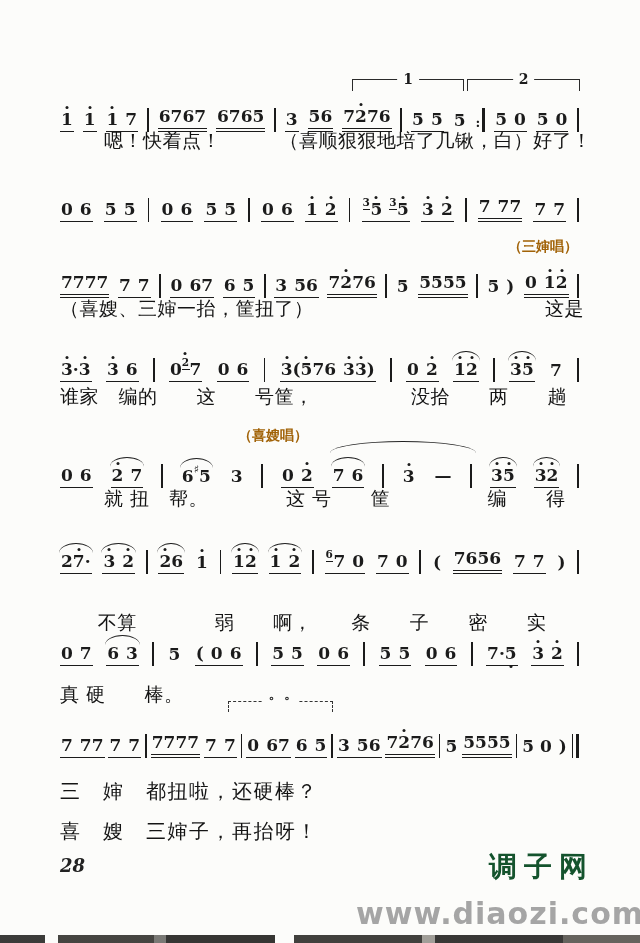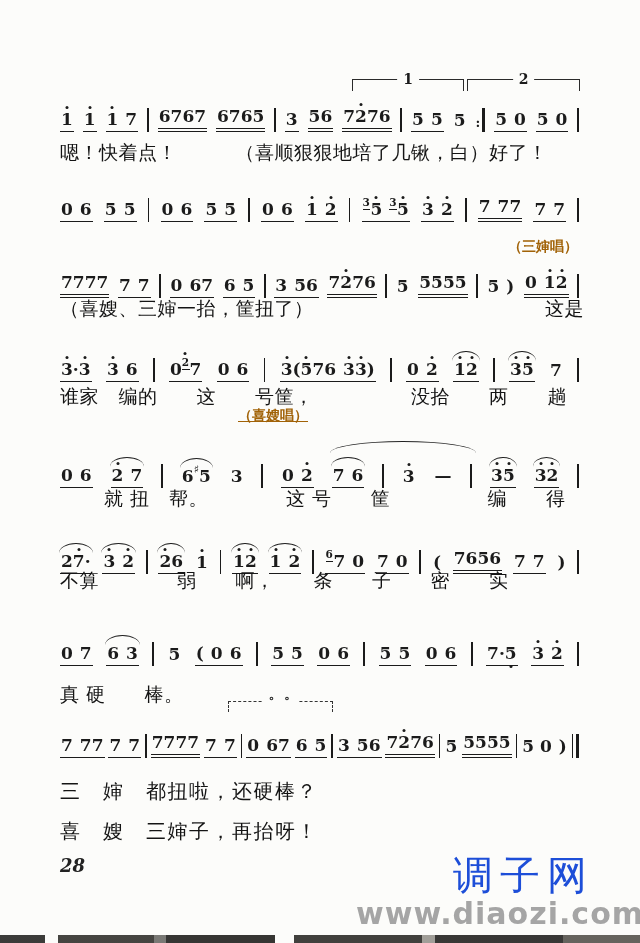--- a/index.html
+++ b/index.html
@@ -76,22 +76,22 @@
   .dialogue-line {
     position:absolute; left:60px; font-size:20px; color:#141414;
     letter-spacing:1.5px; white-space:pre;
   }
   .page-number {
     position:absolute; left:60px; top:855px;
     font:bold italic 18px "DejaVu Serif", serif; color:#222;
   }
   .wm-title {
     position:absolute; right:46px; top:848px;
-    font-weight:normal; font-size:40px; letter-spacing:7px;
-    color:#1d4ed8; white-space:nowrap;
+    font-weight:bold; font-size:28px; letter-spacing:7px;
+    color:#14532d; white-space:nowrap;
   }
   .wm-url {
     position:absolute; right:-4px; top:896px;
     font-weight:bold; font-size:30px; letter-spacing:1px;
     color:#a5a5a5; white-space:nowrap;
   }
   .bottom-band {
     position:absolute; left:0; right:0; bottom:0; height:8px; opacity:.9;
     background:linear-gradient(90deg,
       #262624 0 7%, rgba(0,0,0,0) 7% 9%, #31302c 9% 24%, #6b6a66 24% 26%,
@@ -175,21 +175,21 @@
           <span class="sp"></span>
           <span class="n">0</span>
         </span>
         <span class="tok u1">
           <span class="n">5</span>
           <span class="sp"></span>
           <span class="n">0</span>
         </span>
         <span class="bar"></span>
       </div>
-      <div class="lyrics" style="top: 140px;">嗯！快着点！　　　（喜顺狠狠地培了几锹，白）好了！</div>
+      <div class="lyrics" style="top: 128px; margin-left: 44px;">嗯！快着点！　　　（喜顺狠狠地培了几锹，白）好了！</div>
       <div class="notes-row" style="top: 182px;">
         <span class="tok u1">
           <span class="n">0</span>
           <span class="sp"></span>
           <span class="n">6</span>
         </span>
         <span class="tok u1">
           <span class="n">5</span>
           <span class="sp"></span>
           <span class="n">5</span>
@@ -362,21 +362,21 @@
           <span class="arc"></span>
           <span class="n hi">3</span>
           <span class="n hi">5</span>
         </span>
         <span class="tok">
           <span class="n">7</span>
         </span>
         <span class="bar"></span>
       </div>
       <div class="lyrics" style="top: 384px;">谁家　编的　　这　　号筐，　　　　　没拾　　两　　趟</div>
-      <div class="annotation" style="top: 407px; left: 238px; text-decoration: underline;">（喜嫂唱）</div>
+      <div class="annotation" style="top: 427px; left: 238px;">（喜嫂唱）</div>
       <div class="notes-row" style="top: 448px;">
         <span class="tok u1">
           <span class="n">0</span>
           <span class="sp"></span>
           <span class="n">6</span>
         </span>
         <span class="tok u1">
           <span class="arc"></span>
           <span class="n hi">2</span>
           <span class="sp"></span>
@@ -486,21 +486,21 @@
         <span class="tok u1">
           <span class="n">7</span>
           <span class="sp"></span>
           <span class="n">7</span>
         </span>
         <span class="tok">
           <span class="n">)</span>
         </span>
         <span class="bar"></span>
       </div>
-      <div class="lyrics" style="top: 568px;">不算　　　　弱　　啊，　　条　　子　　密　　实</div>
+      <div class="lyrics" style="top: 610px; text-align: center;">不算　　　　弱　　啊，　　条　　子　　密　　实</div>
       <div class="notes-row" style="top: 626px;">
         <span class="tok u1">
           <span class="n">0</span>
           <span class="sp"></span>
           <span class="n">7</span>
         </span>
         <span class="tok u1">
           <span class="arc"></span>
           <span class="n">6</span>
           <span class="sp"></span>

